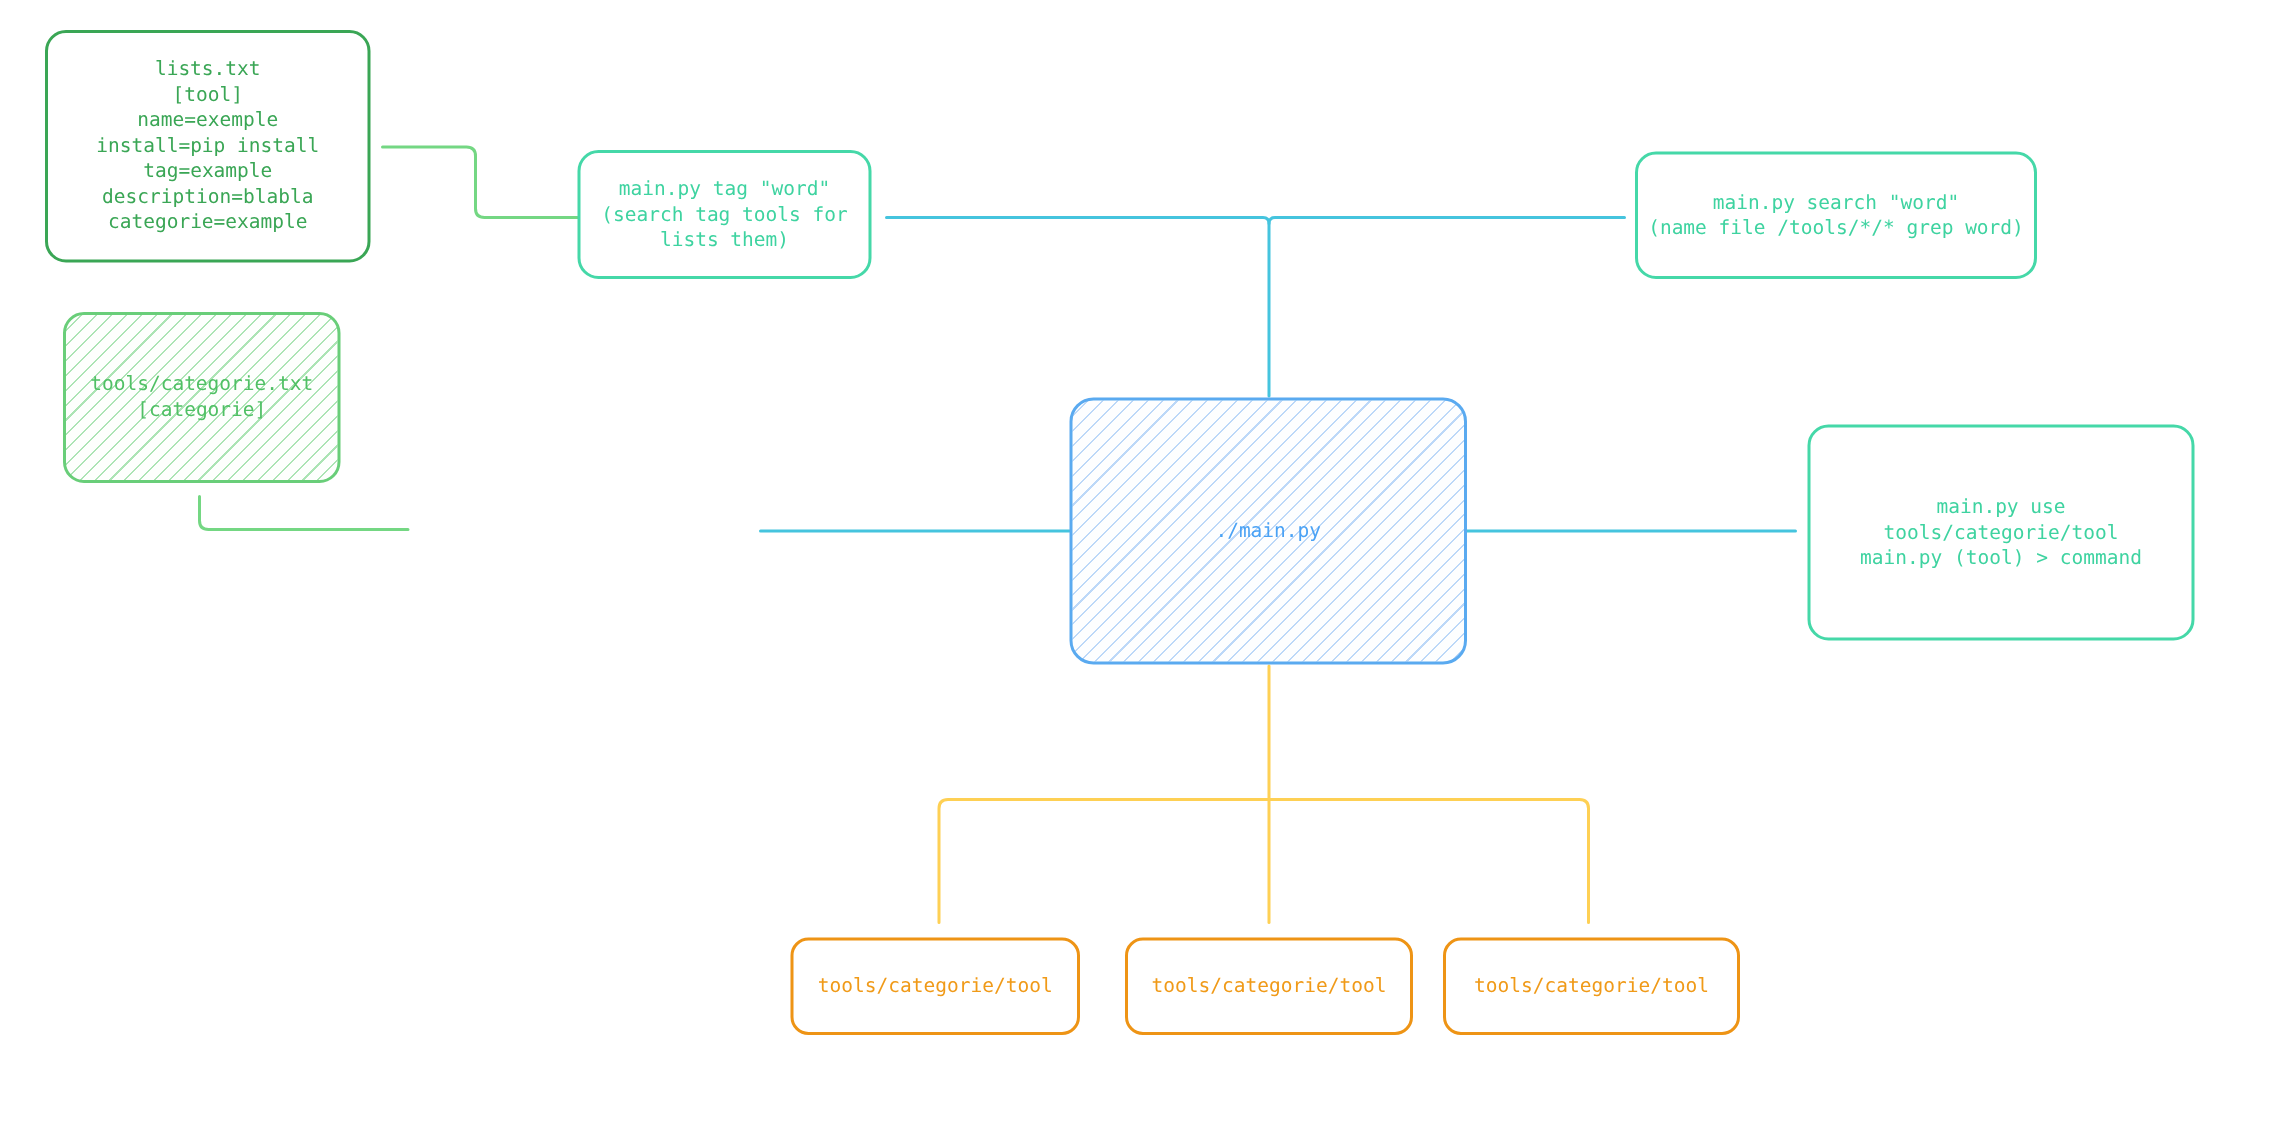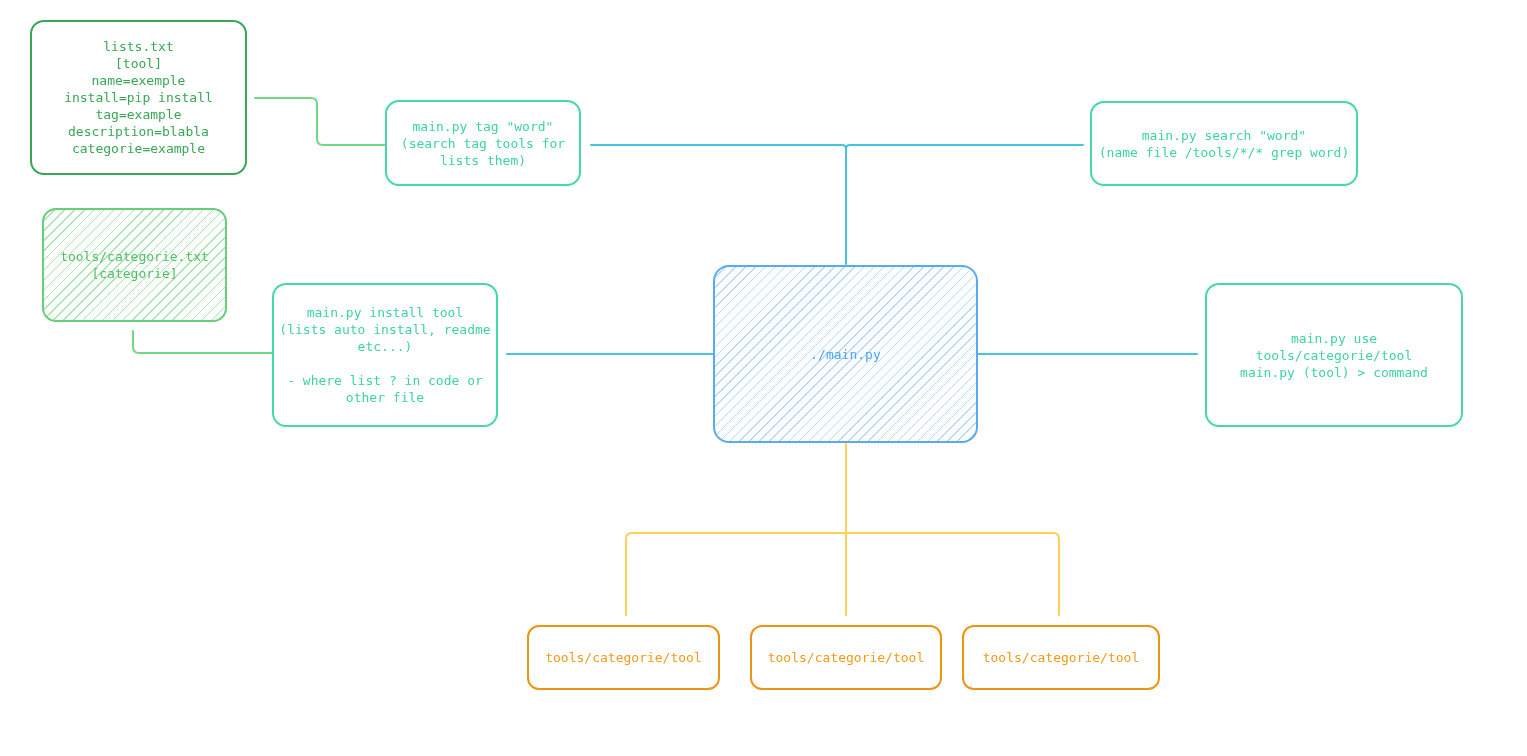--- a/index.html
+++ b/index.html
@@ -102,28 +102,20 @@
 
   <div class="node n-mint" style="left:1090px;top:101px;width:268px;height:85px;">
     <span class="txt">main.py search "word"
 (name file /tools/*/* grep word)</span>
   </div>
 
   <div class="node n-blue" style="left:713px;top:265px;width:265px;height:178px;">
     <span class="txt">./main.py</span>
   </div>
 
-  <div class="node n-mint" style="left:272px;top:283px;width:226px;height:144px;">
-    <span class="txt">main.py install tool
-(lists auto install, readme
-etc...)
-
-- where list ? in code or
-other file</span>
-  </div>
 
   <div class="node n-mint" style="left:1205px;top:283px;width:258px;height:144px;">
     <span class="txt">main.py use
 tools/categorie/tool
 main.py (tool) &gt; command</span>
   </div>
 
   <div class="node n-orange" style="left:527px;top:625px;width:193px;height:65px;">
     <span class="txt">tools/categorie/tool</span>
   </div>

